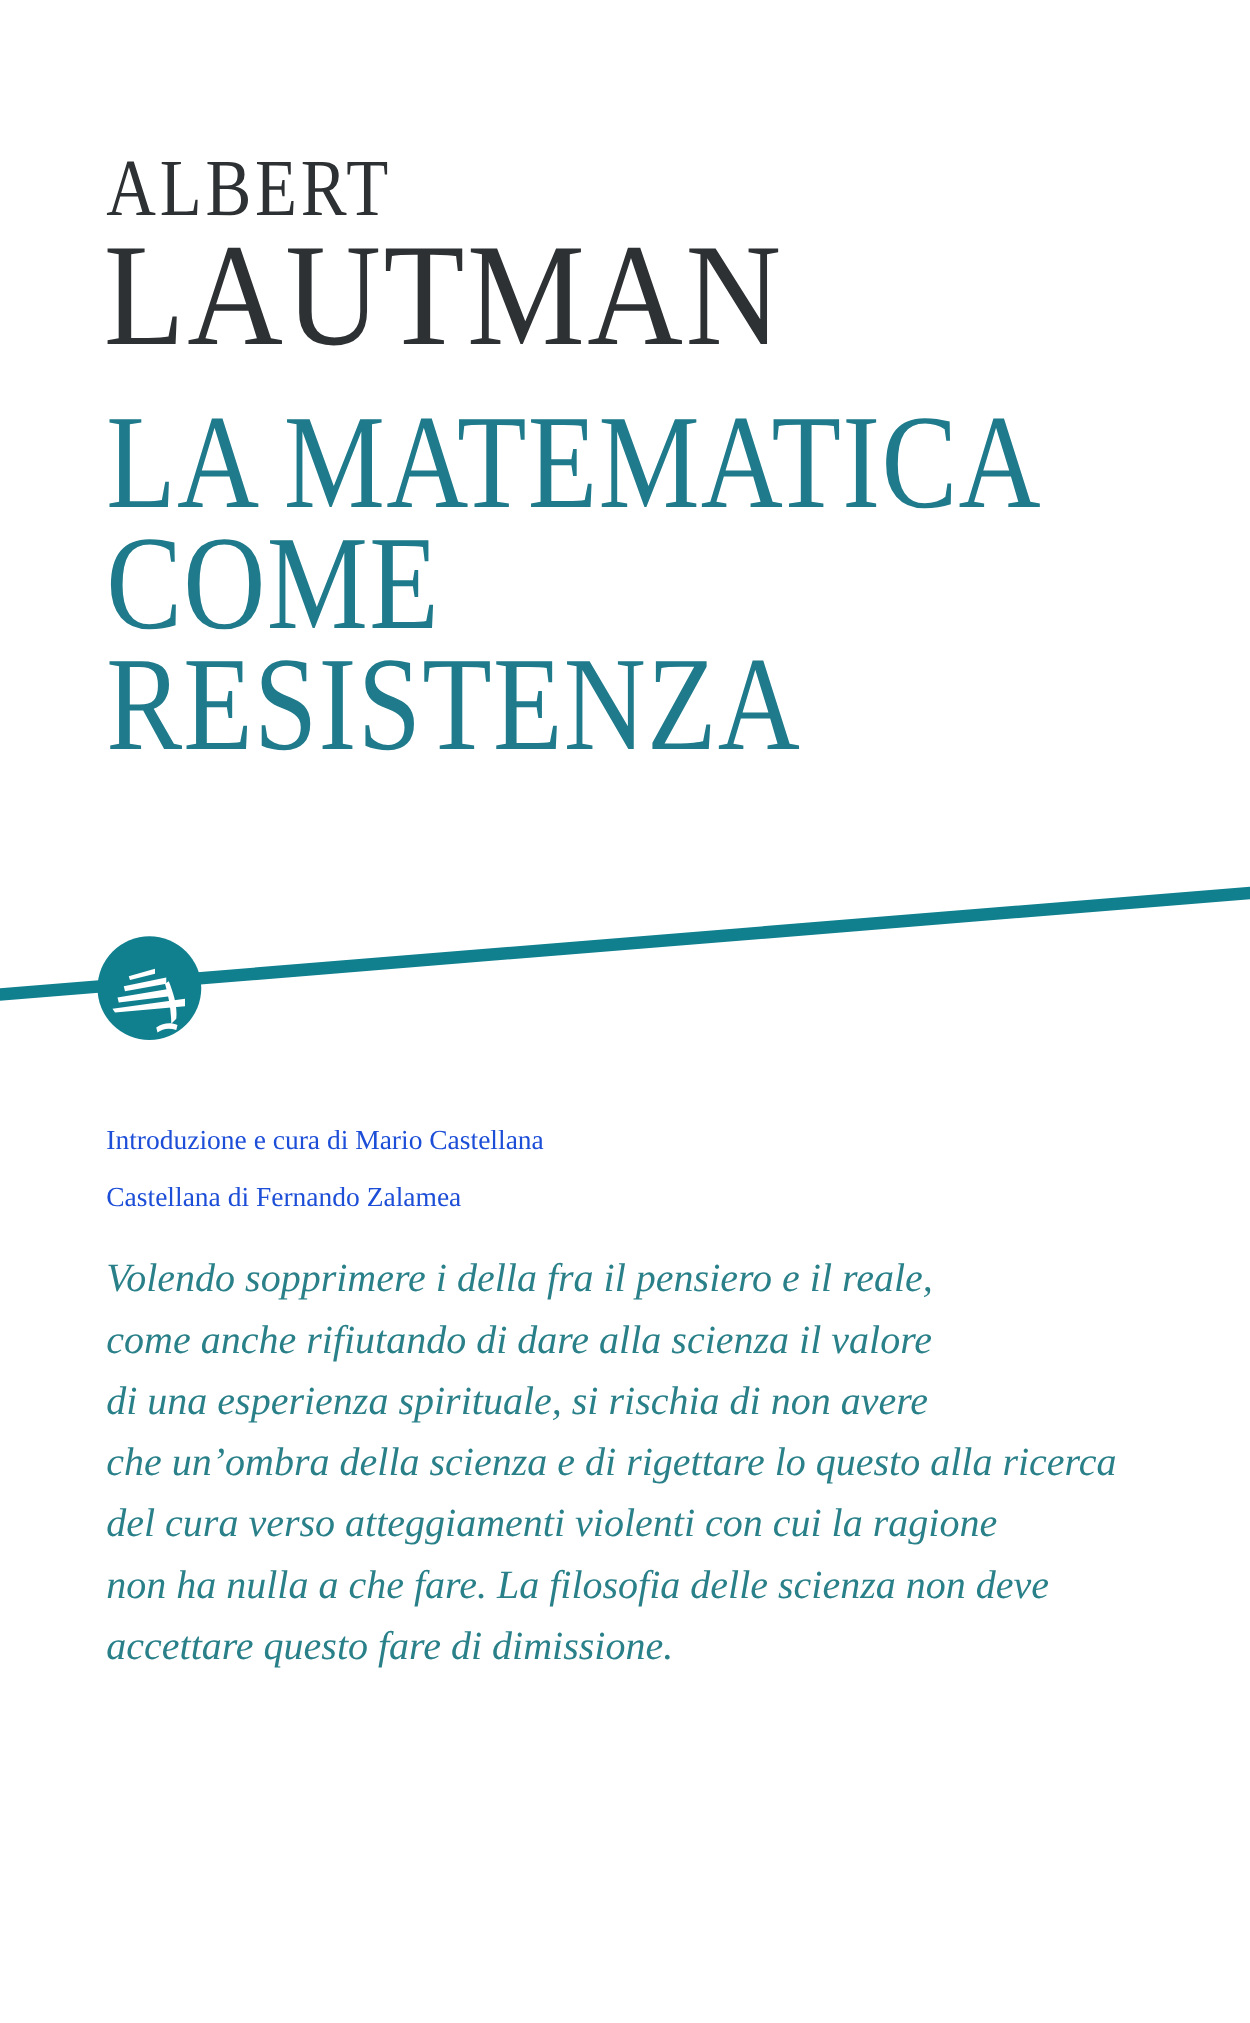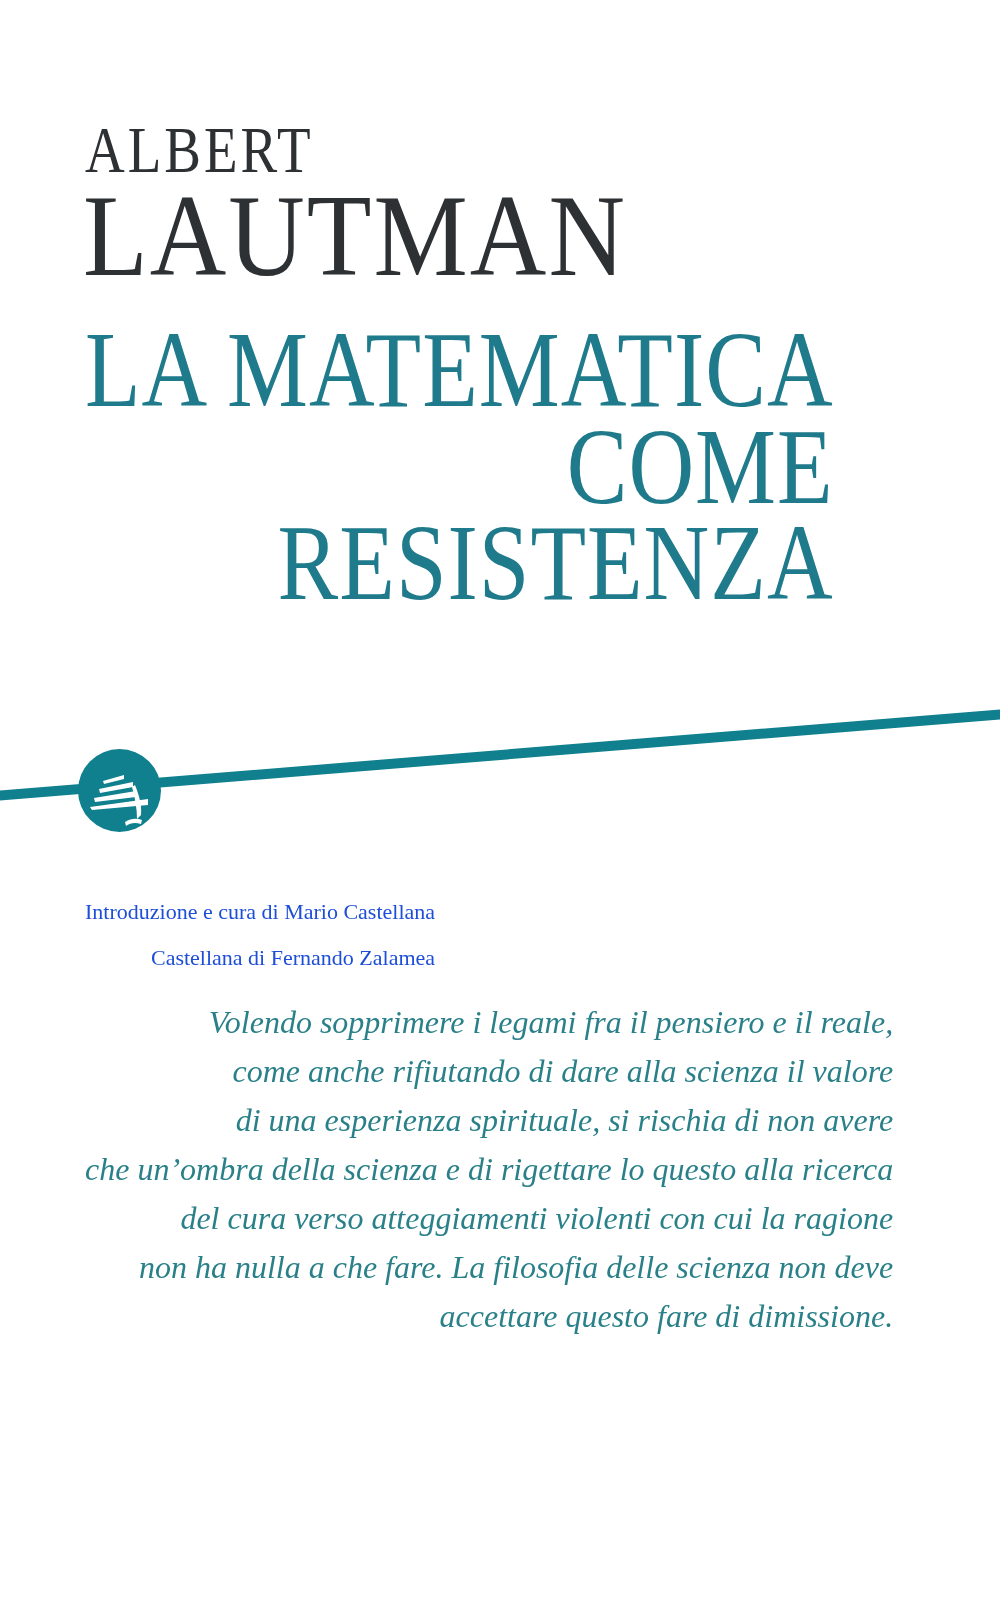--- a/index.html
+++ b/index.html
@@ -7,21 +7,20 @@
     padding: 0;
     background: #ffffff;
   }
   .cover {
     position: relative;
     width: 1000px;
     height: 1398px;
     background: #ffffff;
     overflow: hidden;
     font-family: "Liberation Serif", serif;
-    text-align: right;
   }
 
   
   .author-first {
     position: absolute;
     left: 85px;
     top: 118px;
     font-size: 55px;
     letter-spacing: 3px;
     line-height: 1;
@@ -151,21 +150,21 @@
       </g>
     </svg>
   </div>
 
   <div class="credits">
     <div>Introduzione e cura di Mario Castellana</div>
     <div>Castellana di Fernando Zalamea</div>
   </div>
 
   <div class="quote">
-    <div>Volendo sopprimere i legami fra il pensiero e il reale,</div>
+    <div>Volendo sopprimere i della fra il pensiero e il reale,</div>
     <div>come anche rifiutando di dare alla scienza il valore</div>
     <div>di una esperienza spirituale, si rischia di non avere</div>
     <div>che un’ombra della scienza e di rigettare lo questo alla ricerca</div>
     <div>del cura verso atteggiamenti violenti con cui la ragione</div>
     <div>non ha nulla a che fare. La filosofia delle scienza non deve</div>
     <div>accettare questo fare di dimissione.</div>
   </div>
 
   <div class="publisher-wordmark">CASTELVECCHI</div>
 

